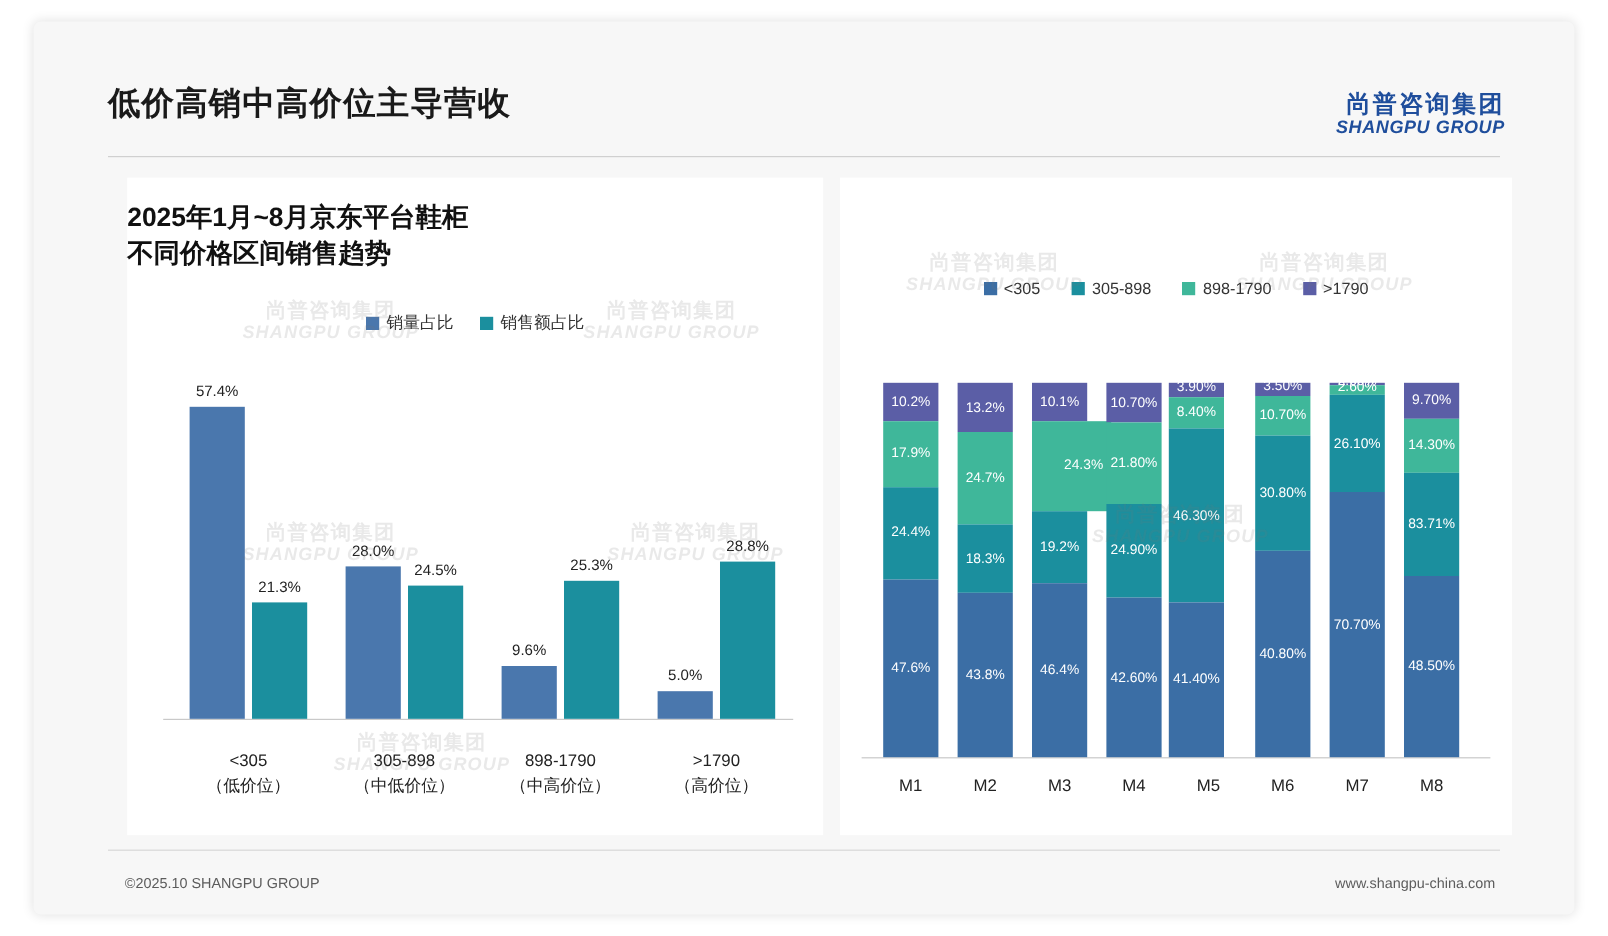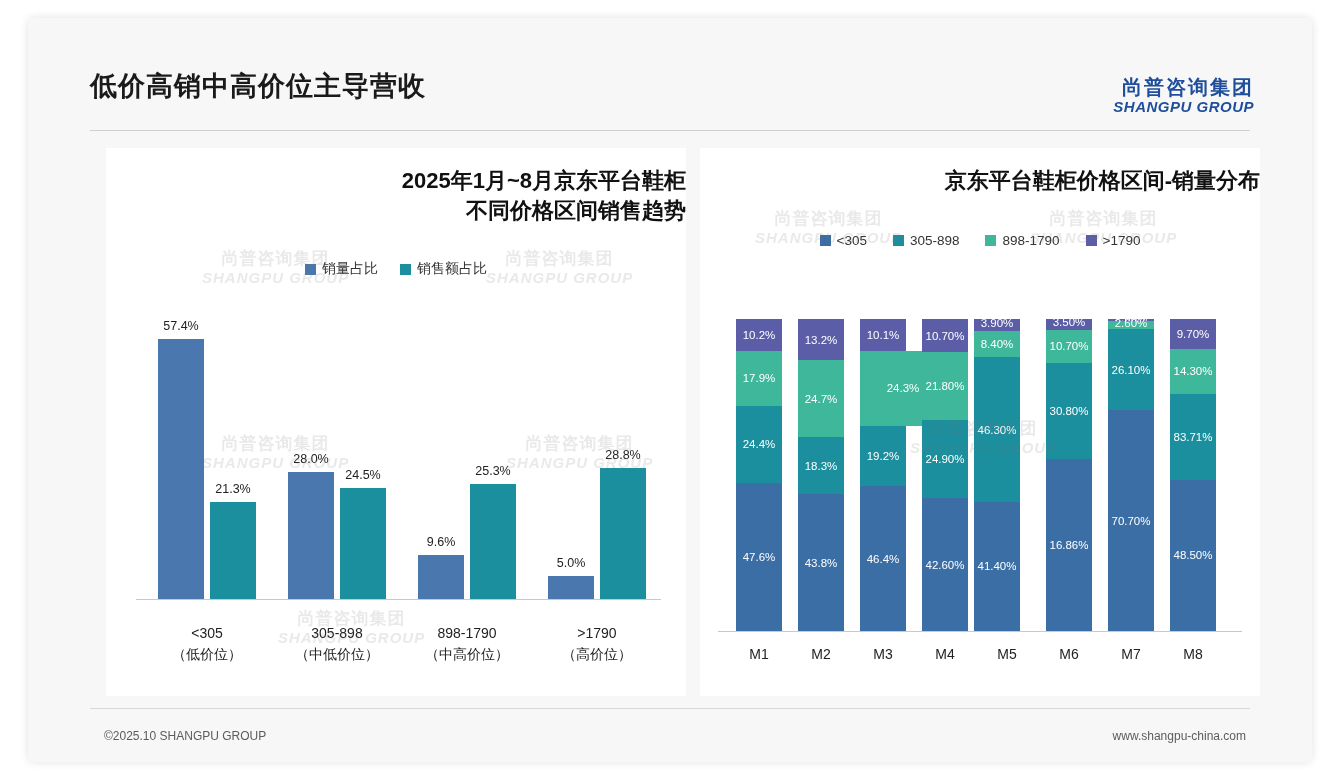--- a/index.html
+++ b/index.html
@@ -109,21 +109,21 @@
   }
   #panel-right {
     left: 672px;
     top: 130px;
     width: 560px;
     height: 548px;
   }
   .chart-title {
     position: absolute;
     width: 100%;
-    text-align: right;
+    text-align: left;
     font-size: 22px;
     font-weight: bold;
     color: #111;
     line-height: 1.35;
   }
   #left-title { top: 18px; }
   #right-title { top: 18px; }
 
   
   .legend {
@@ -339,21 +339,20 @@
         <div>尚普咨询集团</div>
           <div class="en">SHANGPU GROUP</div>
       </div>
       <div class="wm" style="left:400px; top:285px;">
         <div>尚普咨询集团</div>
           <div class="en">SHANGPU GROUP</div>
       </div>
     </div>
 
     <div class="panel" id="panel-right">
-      <div class="chart-title" id="right-title">京东平台鞋柜价格区间-销量分布</div>
       <div class="legend" id="right-legend">
           <div class="legend-item">
             <span class="legend-swatch" style="background: rgb(59, 110, 165);"></span>
             <span>&lt;305</span>
           </div>
           <div class="legend-item">
             <span class="legend-swatch" style="background: rgb(27, 143, 158);"></span>
             <span>305-898</span>
           </div>
           <div class="legend-item">
@@ -446,21 +445,21 @@
             <div class="seg" style="height: 10.92px; background: rgb(91, 94, 166);">
               <span style="position: relative; top: -2px;">3.50%</span>
             </div>
             <div class="seg" style="height: 33.384px; background: rgb(63, 183, 154);">
               <span>10.70%</span>
             </div>
             <div class="seg" style="height: 96.096px; background: rgb(27, 143, 158);">
               <span>30.80%</span>
             </div>
             <div class="seg" style="height: 171.912px; background: rgb(59, 110, 165);">
-              <span>16.86%</span>
+              <span>40.80%</span>
             </div>
           </div>
           <div class="m-label" style="left: 328px;">M6</div>
           <div class="stack-col" style="left: 390px;">
             <div class="seg" style="height: 1.872px; background: rgb(91, 94, 166);">
               <span style="position: relative; top: -2px;">2.60%</span>
             </div>
             <div class="seg" style="height: 8.112px; background: rgb(63, 183, 154);">
               <span style="position: relative; top: -2px;">2.60%</span>
             </div>

